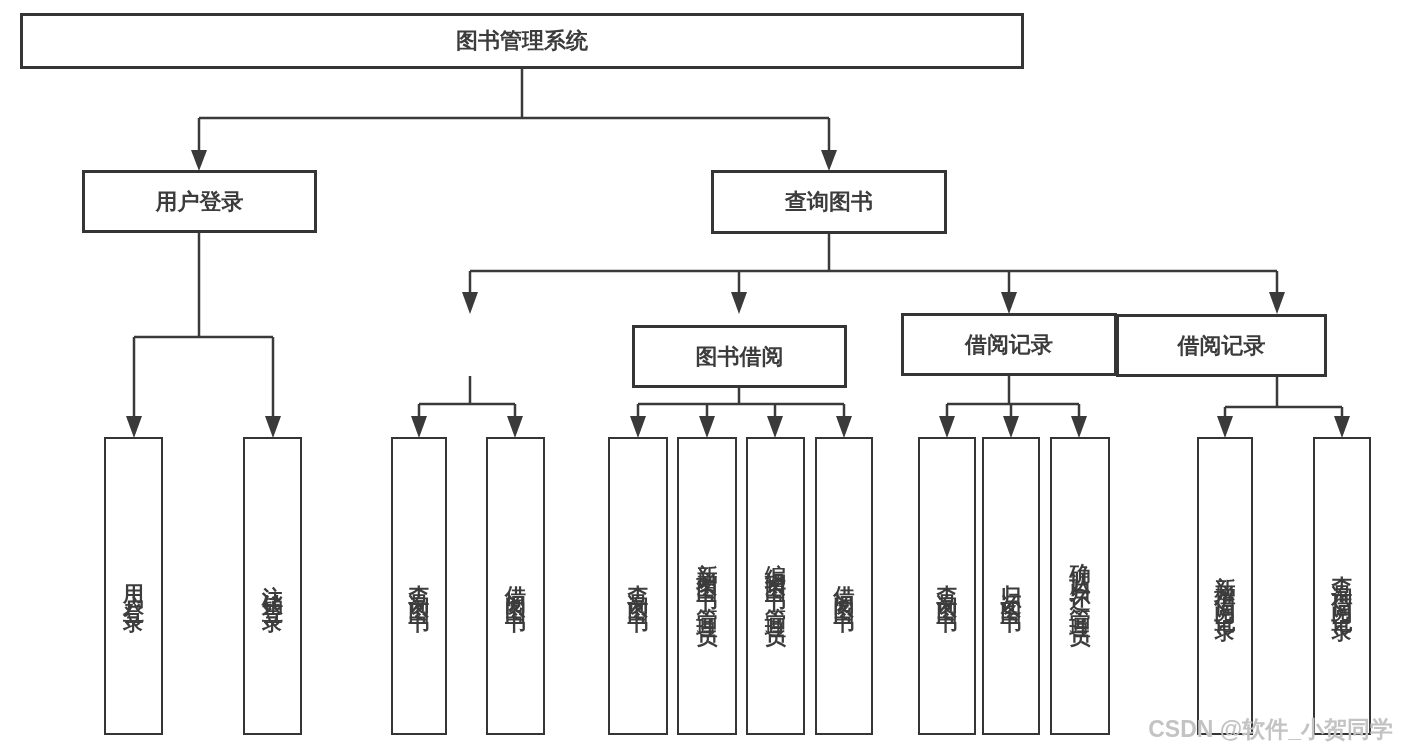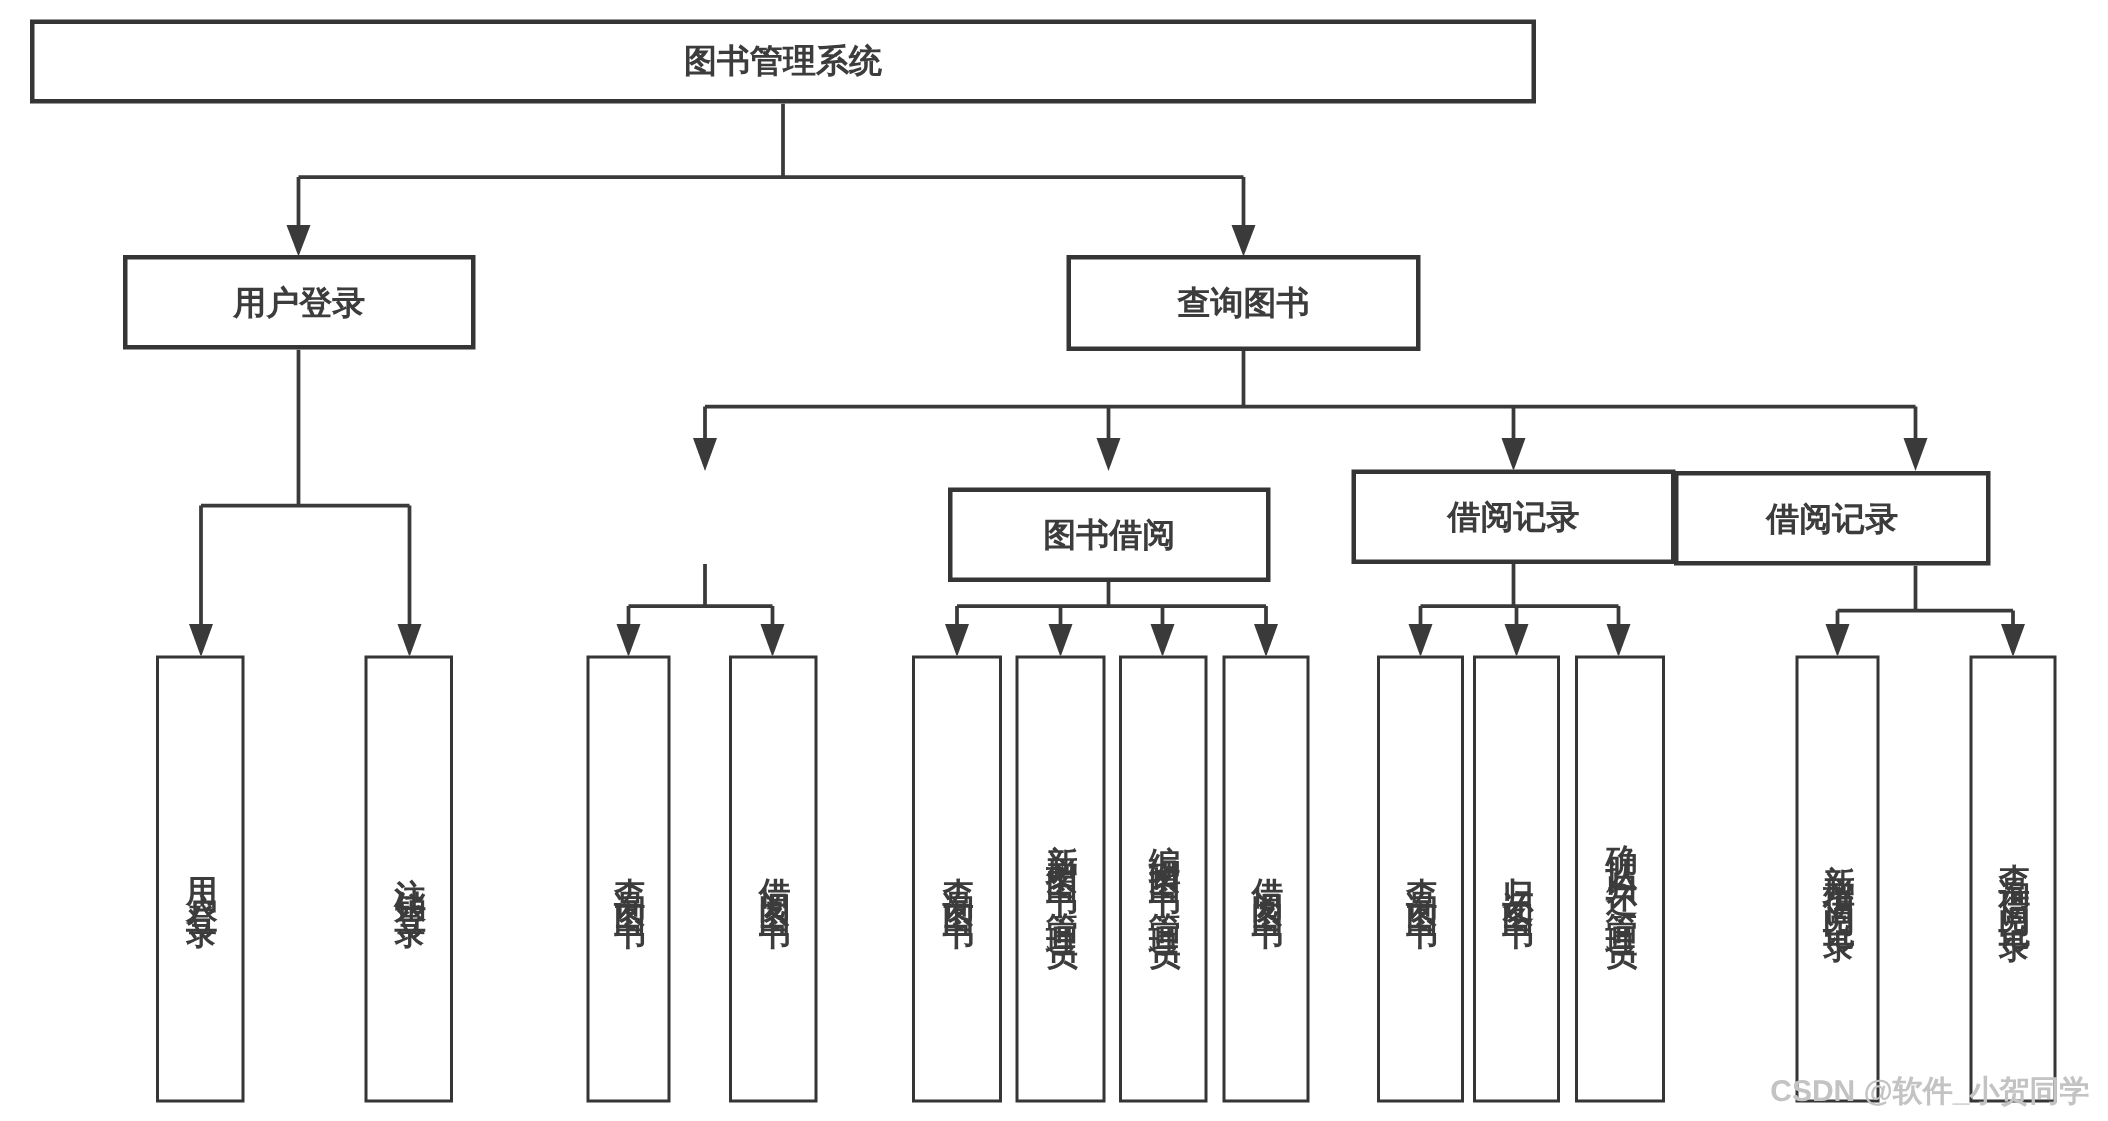--- a/index.html
+++ b/index.html
@@ -16,21 +16,21 @@
     box-sizing:border-box;color:#3c3c3c;font-size:22px;z-index:2;
     white-space:nowrap;
   }
   .leaf{border-width:2.5px;}
   .leaf .vtext{
     writing-mode:vertical-rl;text-orientation:mixed;
     font-size:21px;letter-spacing:9px;line-height:1.05;
   }
   .watermark{
     position:absolute;right:12px;top:714px;z-index:5;
-    color:#c3c3c3;font-size:20px;white-space:nowrap;
+    color:#c3c3c3;font-size:23px;white-space:nowrap;
   }
 </style>
 </head>
 <body>
 
 <div class="canvas">
 
   <svg class="edges" width="1405" height="747" viewBox="0 0 1405 747">
 
     <g>

